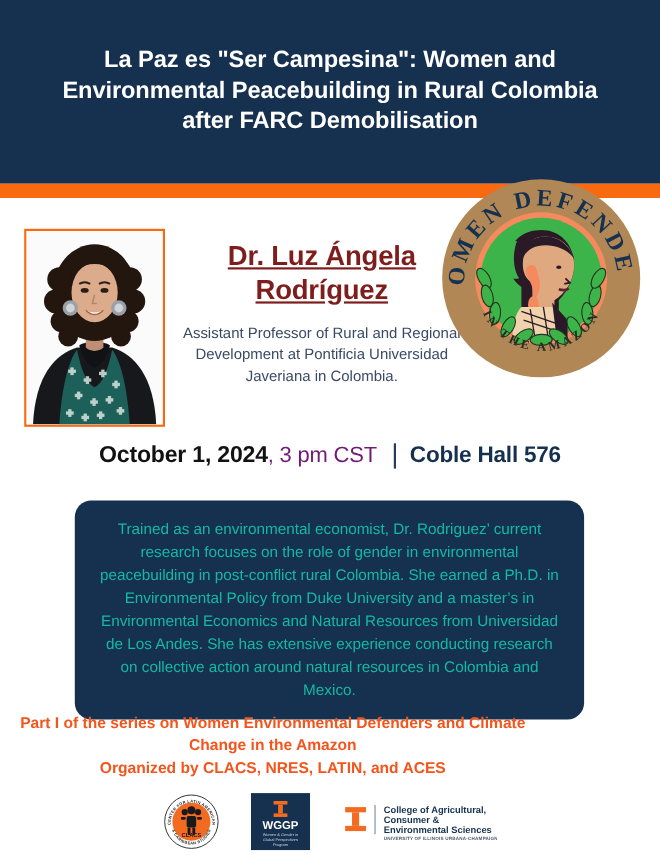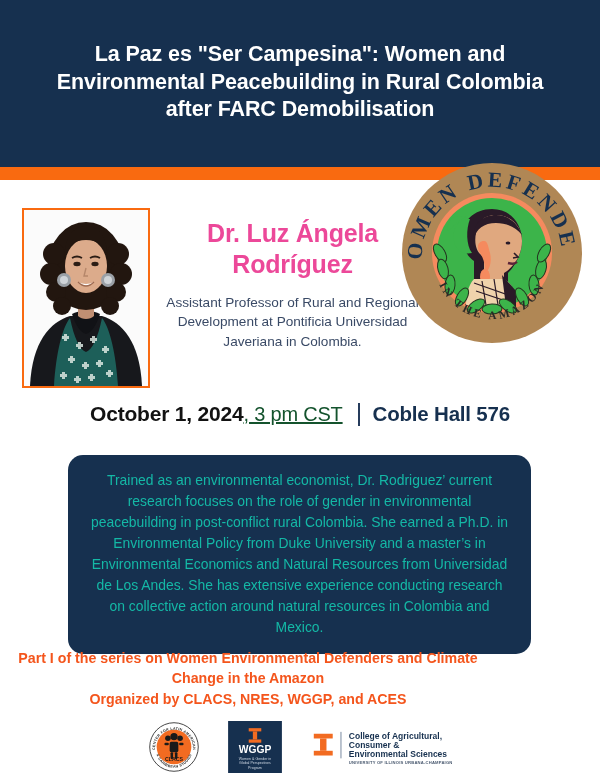--- a/index.html
+++ b/index.html
@@ -41,44 +41,45 @@
     overflow:hidden;
   }
   .portrait-svg{display:block;width:100%;height:100%;}
 
   
   .speaker-block{
     position:absolute;left:160px;top:218px;width:265px;
     text-align:center;
   }
   .speaker-name{
-    color:#ec4899;
+    color:#7f1d1d;
     font-size:25px;font-weight:bold;line-height:1.22;
     margin:0 0 14px 0;
     letter-spacing:-0.2px;
+    text-decoration:underline;
   }
   .speaker-affil{
     color:#3a4a66;
     font-size:13.6px;line-height:1.42;margin:0;
   }
 
   
   .badge{
     position:absolute;left:396px;top:157px;width:192px;height:192px;
   }
   .badge svg{display:block;width:100%;height:100%;}
 
   
   .dateline{
     position:absolute;left:0;top:402px;width:600px;
     display:flex;align-items:center;justify-content:center;
     gap:0px;
   }
   .date-bold{color:#121212;font-size:21px;font-weight:bold;letter-spacing:-0.2px;}
-  .date-rest{color:#14532d;font-size:20px;font-weight:normal;letter-spacing:-0.2px;text-decoration:underline;}
+  .date-rest{color:#701a75;font-size:20px;font-weight:normal;letter-spacing:-0.2px;}
   .date-sep{
     display:inline-block;width:2px;height:23px;background:#263c5c;
     margin:0 13px 0 15px;
   }
   .location{color:#16304f;font-size:20.5px;font-weight:bold;letter-spacing:-0.2px;}
 
   
   .bio-box{
     position:absolute;left:68px;top:455px;width:463px;
     background:#16304f;
@@ -252,21 +253,21 @@
     <span class="date-sep"></span>
     <span class="location">Coble Hall 576</span>
   </div>
 
   <div class="bio-box">
     <p class="bio-text">Trained as an environmental economist, Dr. Rodriguez’ current research focuses on the role of gender in environmental peacebuilding in post-conflict rural Colombia. She earned a Ph.D. in Environmental Policy from Duke University and a master’s in Environmental Economics and Natural Resources from Universidad de Los Andes. She has extensive experience conducting research on collective action around natural resources in Colombia and Mexico.</p>
   </div>
 
   <div class="series">
     <p class="series-line">Part I of the series on Women Environmental Defenders and Climate Change in the Amazon</p>
-    <p class="series-line second">Organized by CLACS, NRES, WGGP, and ACES</p>
+    <p class="series-line second">Organized by CLACS, NRES, LATIN, and ACES</p>
   </div>
 
   <div class="logos">
 
     <svg class="logo-clacs" viewBox="0 0 60 60">
       <defs>
         <path id="clacsTop" d="M 8 32 A 22 22 0 0 1 52 32"></path>
         <path id="clacsBot" d="M 9 33 A 21 21 0 0 0 51 33"></path>
       </defs>
       <circle cx="30" cy="30" r="28" fill="#ffffff" stroke="#2b2b2b" stroke-width="1"></circle>

